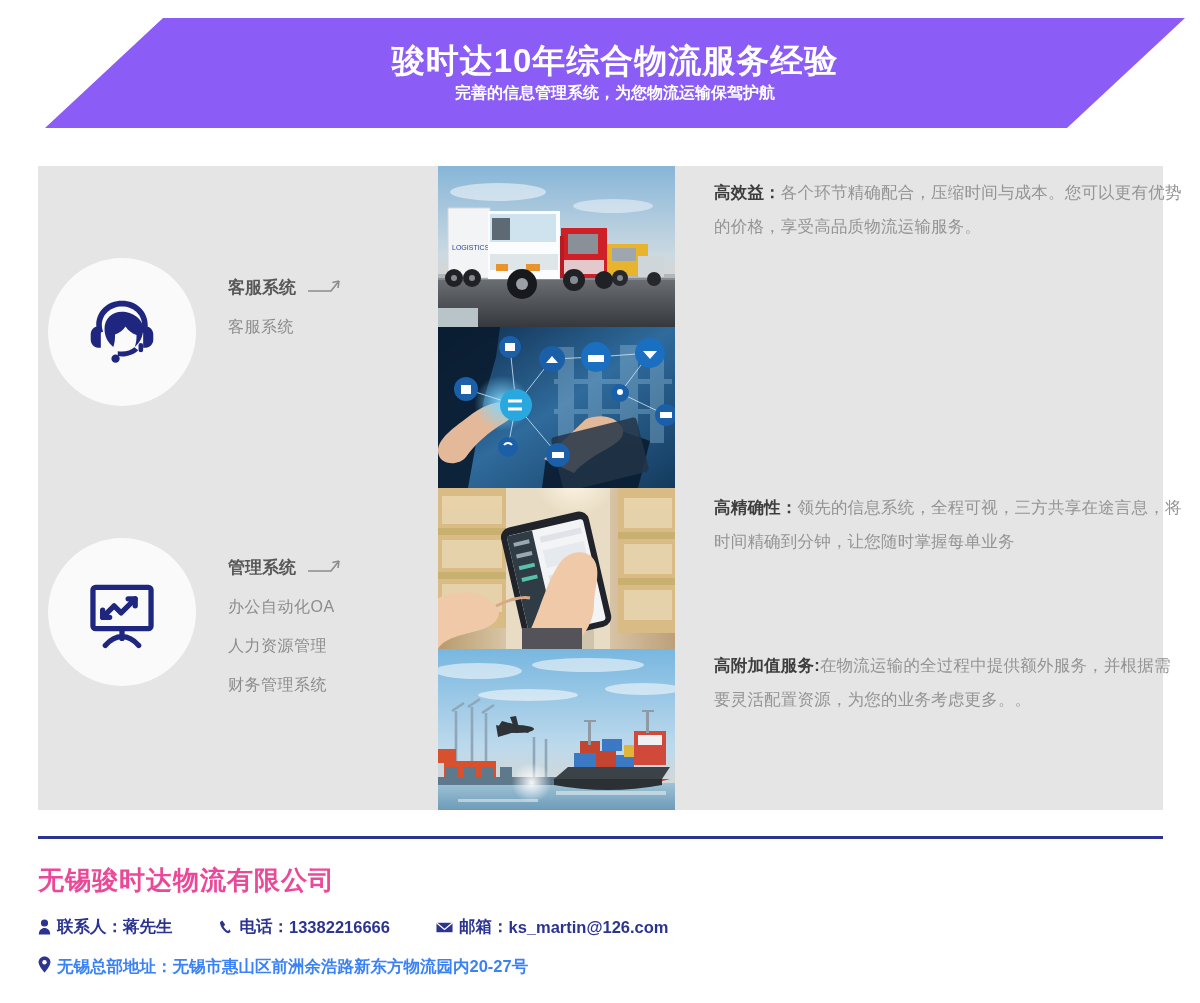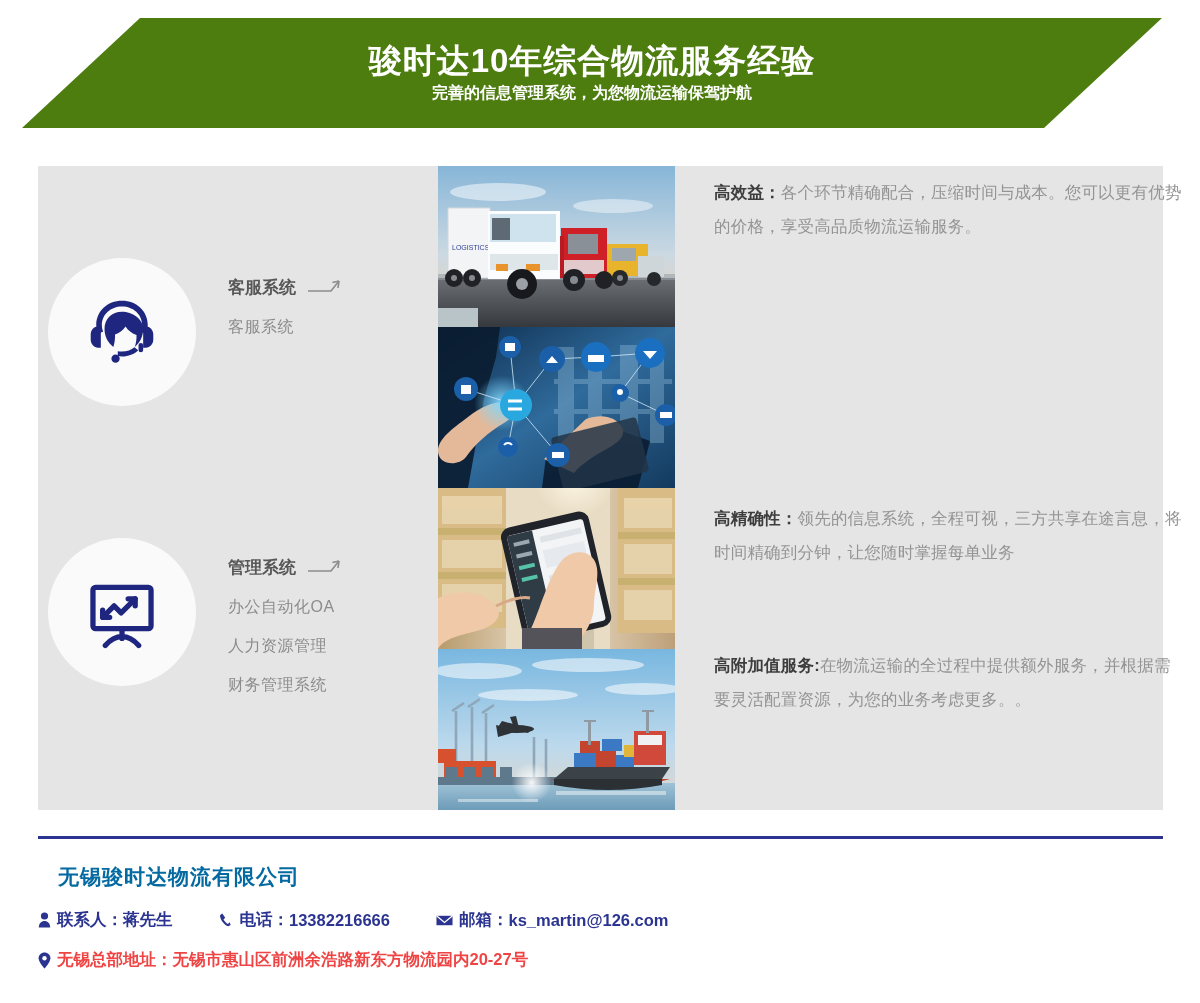--- a/index.html
+++ b/index.html
@@ -5,22 +5,22 @@
   html,body{margin:0;padding:0;}
   body{
     width:1200px;height:1003px;background:#ffffff;
     font-family:"Liberation Sans","DejaVu Sans",sans-serif;
     overflow:hidden;position:relative;
   }
 
   
   .banner-wrap{position:absolute;left:0;top:18px;width:1200px;height:110px;}
   .banner{
-    position:absolute;left:22px;top:0;width:1140px;height:110px;
-    background:#4d7c0f;
+    position:absolute;left:45px;top:0;width:1140px;height:110px;
+    background:#8b5cf6;
     clip-path:polygon(118px 0, 1140px 0, 1022px 110px, 0px 110px);
   }
   .banner-inner{
     position:absolute;left:0;top:0;width:1140px;height:110px;
     display:flex;flex-direction:column;align-items:center;justify-content:center;
     color:#ffffff;text-align:center;
   }
   .banner-title{
     font-size:33px;font-weight:bold;letter-spacing:1px;line-height:1.12;
     white-space:nowrap;
@@ -63,49 +63,48 @@
   .photo.p2{top:161px;}
   .photo.p3{top:322px;}
   .photo.p4{top:483px;}
   .photo svg{display:block;width:237px;height:161px;}
 
   
   .features{position:absolute;left:637px;top:0;width:576px;height:644px;}
   .feature{position:absolute;left:39px;width:472px;}
   .feature.f1{top:10px;}
   .feature.f2{top:168px;}
-  .feature.f3{top:336px;}
+  .feature.f3{top:325px;}
   .feature.f4{top:483px;}
   .feat-p{
     font-size:16.5px;line-height:2.05;color:#949494;margin:0;
     letter-spacing:0.2px;
   }
   .feat-term{color:#3d3d3d;font-weight:bold;}
 
   
   .footer{position:absolute;left:38px;top:836px;width:1125px;}
   .rule{height:3px;background:#2b3490;width:1125px;}
   .company{
-    margin-top:24px;font-size:21px;font-weight:bold;color:#0369a1;
+    margin-top:24px;font-size:26px;font-weight:bold;color:#ec4899;
     letter-spacing:1px;
-    margin-left:20px;
   }
   .contact-row{
     margin-top:18px;display:flex;align-items:center;
     font-size:16.5px;color:#2b3490;font-weight:bold;
   }
   .contact-item{display:flex;align-items:center;white-space:nowrap;}
   .contact-item + .contact-item{margin-left:46px;}
   .ico{
     display:inline-flex;align-items:center;justify-content:center;
     margin-right:6px;flex:0 0 auto;
   }
   .addr-row{
-    margin-top:18px;display:flex;align-items:center;
-    font-size:16.5px;color:#ef4444;font-weight:bold;white-space:nowrap;
+    margin-top:18px;display:flex;align-items:flex-start;
+    font-size:16.5px;color:#3b82f6;font-weight:bold;white-space:nowrap;
   }
 </style>
 </head>
 <body>
 
 <div class="banner-wrap">
   <div class="banner">
     <div class="banner-inner">
       <div class="banner-title">骏时达10年综合物流服务经验</div>
       <div class="banner-sub">完善的信息管理系统，为您物流运输保驾护航</div>

